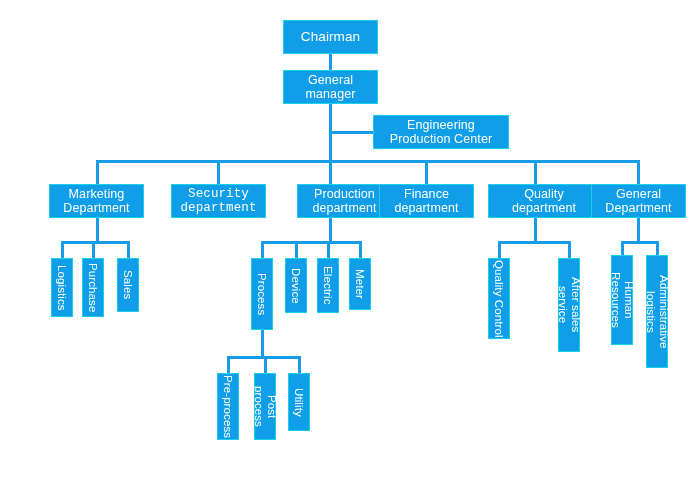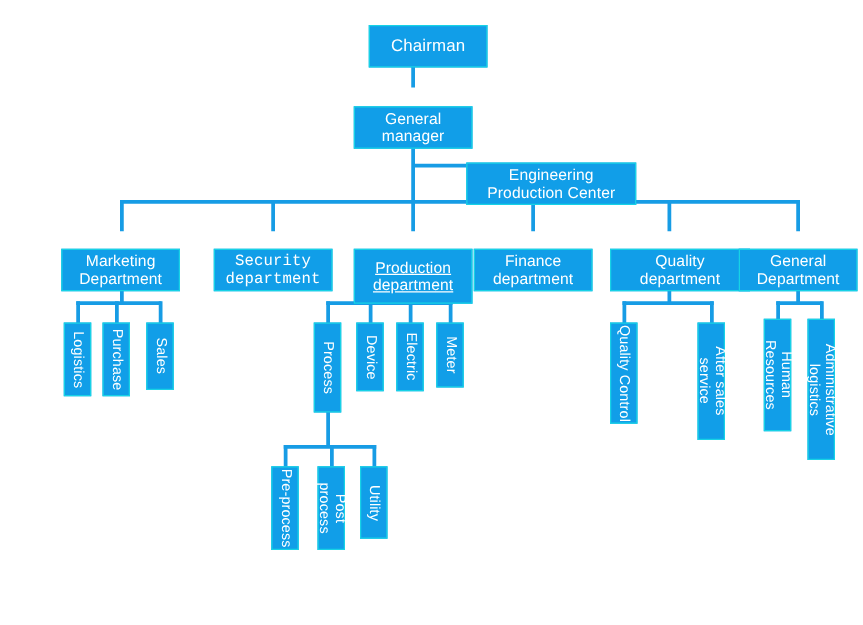--- a/index.html
+++ b/index.html
@@ -35,21 +35,20 @@
     font-weight: 400;
     letter-spacing: 0.1px;
     -webkit-font-smoothing: antialiased;
   }
   .node .cap {
     display: block;
     white-space: pre-line;
   }
   .node.h {
     font-size: 12.5px;
-    margin-top: 15px;
   }
   .node.top {
     font-size: 13.5px;
   }
   .node.v {
     font-size: 11.5px;
   }
   .node.v .cap {
     writing-mode: vertical-rl;
     white-space: pre-line;
@@ -102,21 +101,21 @@
   <div class="conn" style="left:534px; top:217px; width:3px; height:26px;"></div>
   <div class="conn" style="left:498px; top:241px; width:73px; height:3px;"></div>
   <div class="conn" style="left:498px; top:241px; width:3px; height:18px;"></div>
   <div class="conn" style="left:568px; top:241px; width:3px; height:18px;"></div>
 
   <div class="conn" style="left:637px; top:217px; width:3px; height:26px;"></div>
   <div class="conn" style="left:621px; top:241px; width:37px; height:3px;"></div>
   <div class="conn" style="left:621px; top:241px; width:3px; height:15px;"></div>
   <div class="conn" style="left:656px; top:241px; width:3px; height:15px;"></div>
 
-  <div class="node top" style="left:283px; top:20px; width:95px; height:34px;margin-left:12px;">
+  <div class="node top" style="left:283px; top:20px; width:95px; height:34px;">
     <span class="cap">Chairman</span>
   </div>
 
   <div class="node h" style="left:283px; top:70px; width:95px; height:34px;">
     <span class="cap">General
 manager</span>
   </div>
 
   <div class="node h" style="left:373px; top:115px; width:136px; height:34px;">
     <span class="cap">Engineering
@@ -126,21 +125,21 @@
   <div class="node h" style="left:49px; top:184px; width:95px; height:34px;">
     <span class="cap">Marketing
 Department</span>
   </div>
 
   <div class="node h" style="left:171px; top:184px; width:95px; height:34px;font-family:Liberation Mono, monospace;">
     <span class="cap">Security
 department</span>
   </div>
 
-  <div class="node h" style="left:283px; top:184px; width:95px; height:44px;text-decoration:underline;">
+  <div class="node h" style="left:297px; top:184px; width:95px; height:34px;">
     <span class="cap">Production
 department</span>
   </div>
 
   <div class="node h" style="left:379px; top:184px; width:95px; height:34px;">
     <span class="cap">Finance
 department</span>
   </div>
 
   <div class="node h" style="left:488px; top:184px; width:112px; height:34px;">

